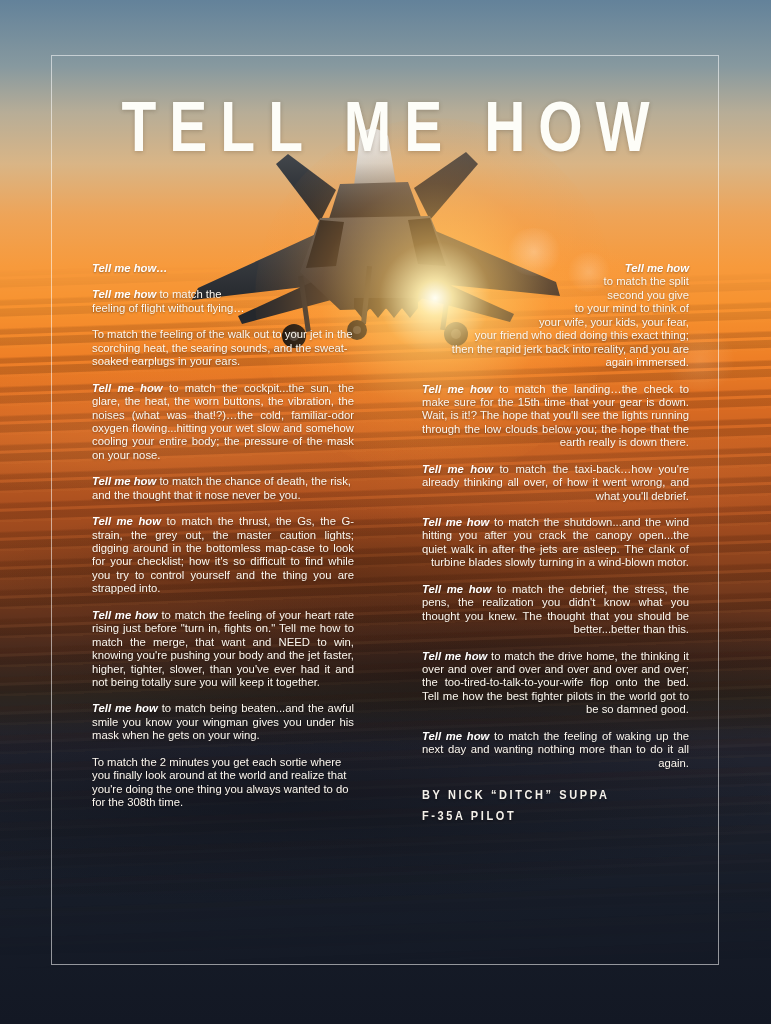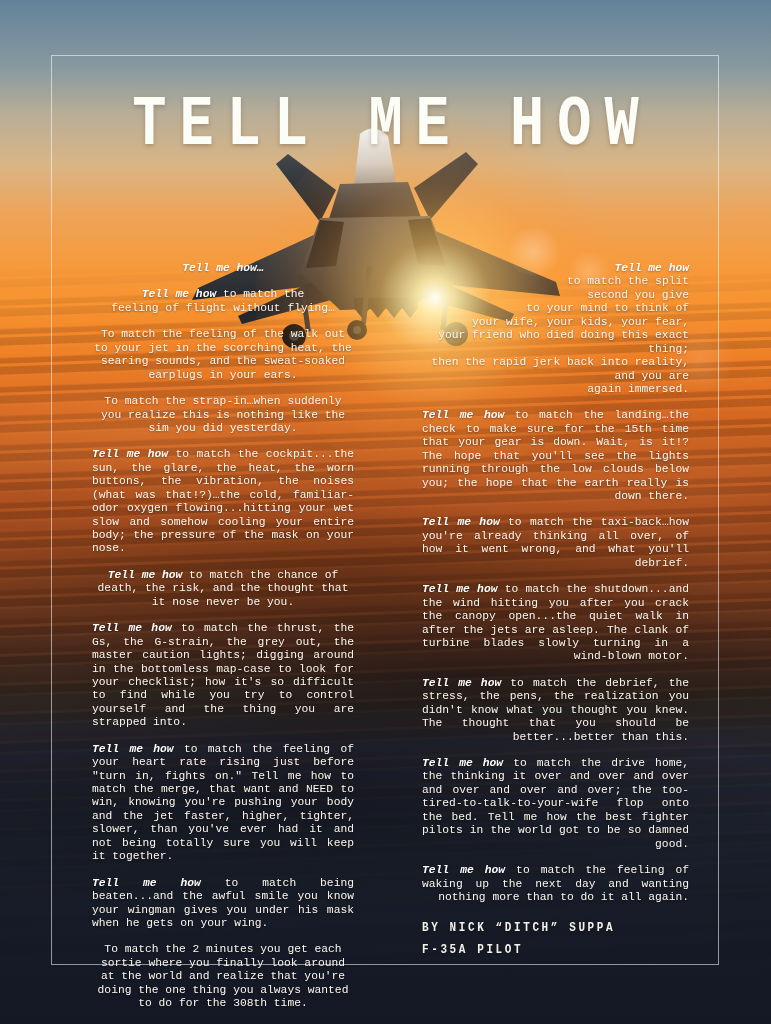--- a/index.html
+++ b/index.html
@@ -1,18 +1,18 @@
 <!DOCTYPE html>
 <html><head>
 <meta charset="utf-8">
 <style>
   html,body{margin:0;padding:0;background:#0c111a;}
   .poster{
     position:relative;width:771px;height:1024px;overflow:hidden;
-    font-family:Liberation Mono, monospace;
+    font-family:Liberation Sans, sans-serif;
     background:
       linear-gradient(180deg,
         #63829a 0%,
         #87999f 6.5%,
         #b7ad97 11%,
         #d9b586 16%,
         #eea458 21%,
         #f79a3c 26%,
         #f7922f 30%,
         #ee7f26 35%,
@@ -73,21 +73,21 @@
     transform:scaleY(1.22);transform-origin:center top;
     text-shadow:0 1px 4px rgba(60,40,20,0.25);
   }
   .jet{position:absolute;left:168px;top:120px;width:414px;height:228px;}
   .col{
     position:absolute;color:#fbf7ef;font-size:11.3px;line-height:1.19;
     text-shadow:0 1px 2px rgba(20,10,5,0.35);
   }
   .col-left{left:92px;top:262px;width:262px;}
   .col-right{left:422px;top:262px;width:267px;}
-  .para{margin:0 0 13px 0;text-align:center;}
+  .para{margin:0 0 13px 0;}
   .para.justify{text-align:justify;}
   .para.justify-right{text-align:justify;text-align-last:right;}
   .para.right{text-align:right;}
   .para.pre .ptext{white-space:pre-line;}
   .lead{font-weight:700;font-style:italic;color:#ffffff;}
   .lead.block{display:block;}
   .byline{
     margin-top:14px;color:#f4f1ea;font-weight:700;
     font-size:11px;letter-spacing:2.6px;line-height:1.75;
     transform:scaleY(1.12);transform-origin:left top;
@@ -161,21 +161,20 @@
   <div class="flare f3"></div>
   <div class="frame"></div>
 
   <h1 class="title">TELL ME HOW</h1>
 
   <div class="col col-left">
     <p class="para"><strong class="lead">Tell me how…</strong></p>
     <p class="para pre"><strong class="lead">Tell me how</strong><span class="ptext"> to match the
 feeling of flight without flying…</span></p>
     <p class="para"><span class="ptext">To match the feeling of the walk out to your jet in the scorching heat, the searing sounds, and the sweat-soaked earplugs in your ears.</span></p>
-    <p class="para"><span class="ptext">To match the strap-in…when suddenly you realize this is nothing like the sim you did yesterday.</span></p>
     <p class="para justify"><strong class="lead">Tell me how</strong><span class="ptext"> to match the cockpit...the sun, the glare, the heat, the worn buttons, the vibration, the noises (what was that!?)…the cold, familiar-odor oxygen flowing...hitting your wet slow and somehow cooling your entire body; the pressure of the mask on your nose.</span></p>
     <p class="para"><strong class="lead">Tell me how</strong><span class="ptext"> to match the chance of death, the risk, and the thought that it nose never be you.</span></p>
     <p class="para justify"><strong class="lead">Tell me how</strong><span class="ptext"> to match the thrust, the Gs, the G-strain, the grey out, the master caution lights; digging around in the bottomless map-case to look for your checklist; how it's so difficult to find while you try to control yourself and the thing you are strapped into.</span></p>
     <p class="para justify"><strong class="lead">Tell me how</strong><span class="ptext"> to match the feeling of your heart rate rising just before "turn in, fights on." Tell me how to match the merge, that want and NEED to win, knowing you're pushing your body and the jet faster, higher, tighter, slower, than you've ever had it and not being totally sure you will keep it together.</span></p>
     <p class="para justify"><strong class="lead">Tell me how</strong><span class="ptext"> to match being beaten...and the awful smile you know your wingman gives you under his mask when he gets on your wing.</span></p>
     <p class="para"><span class="ptext">To match the 2 minutes you get each sortie where you finally look around at the world and realize that you're doing the one thing you always wanted to do for the 308th time.</span></p>
   </div>
 
   <div class="col col-right">
     <p class="para pre right"><strong class="lead block">Tell me how</strong><span class="ptext">to match the split

